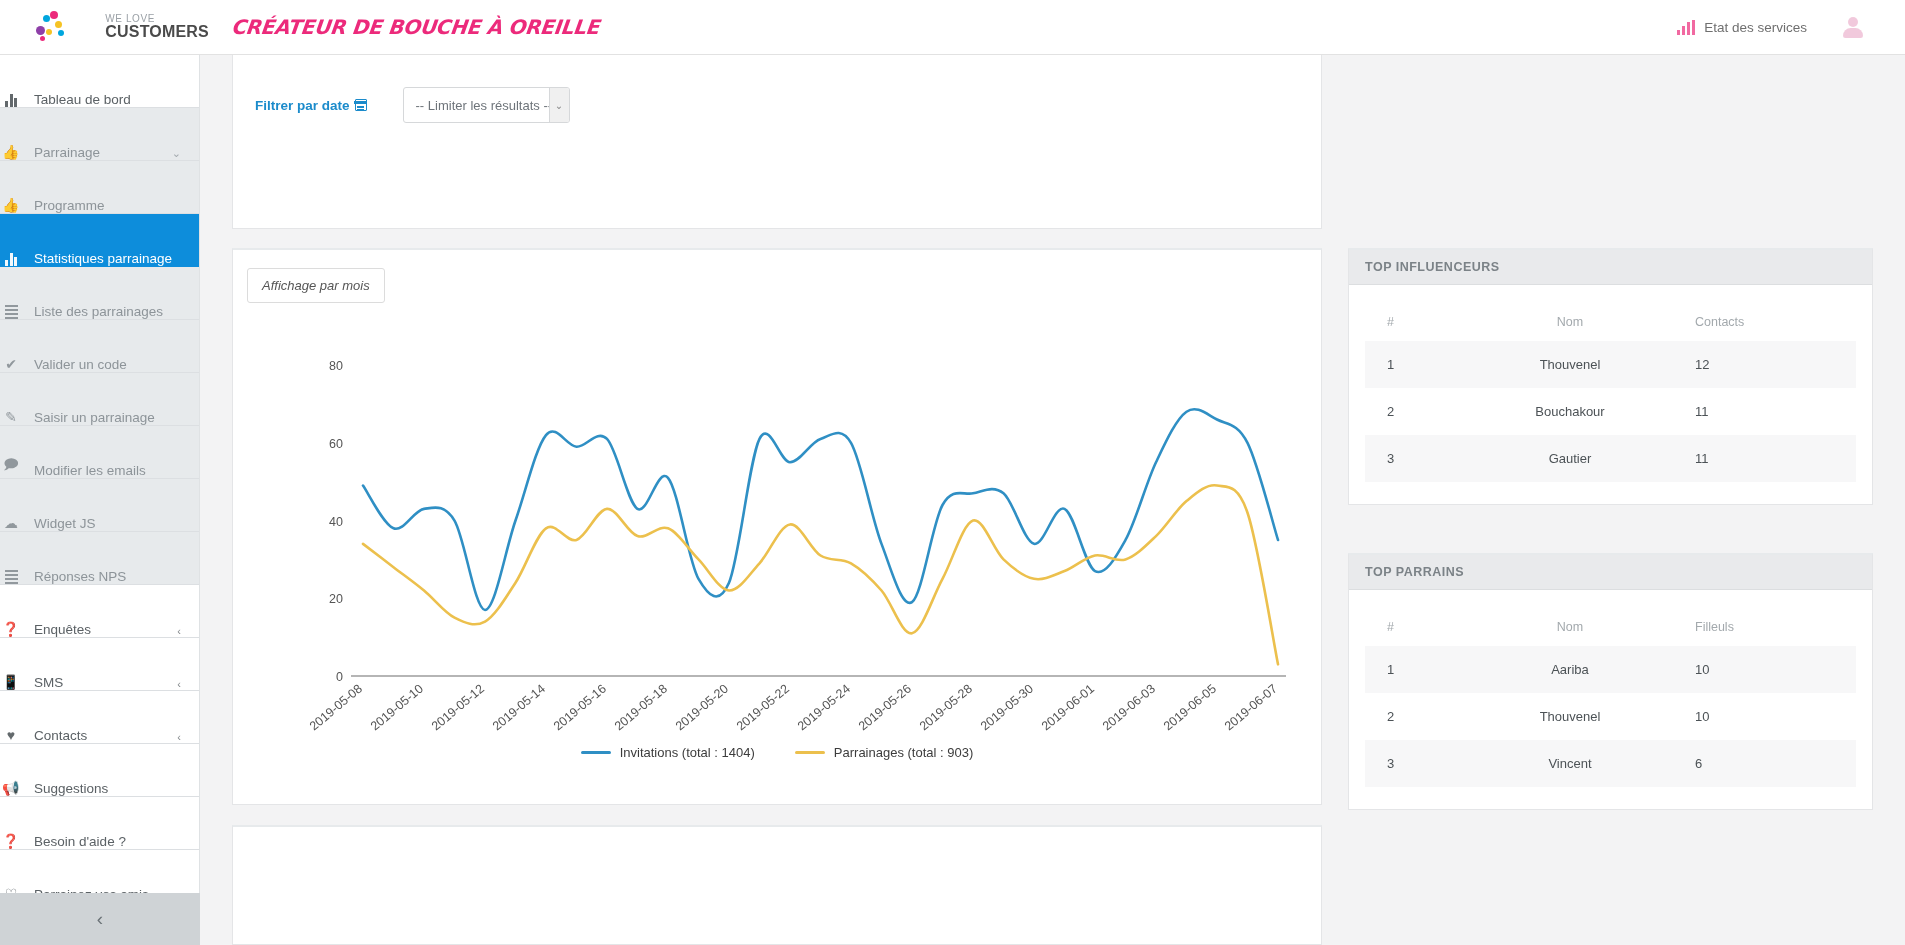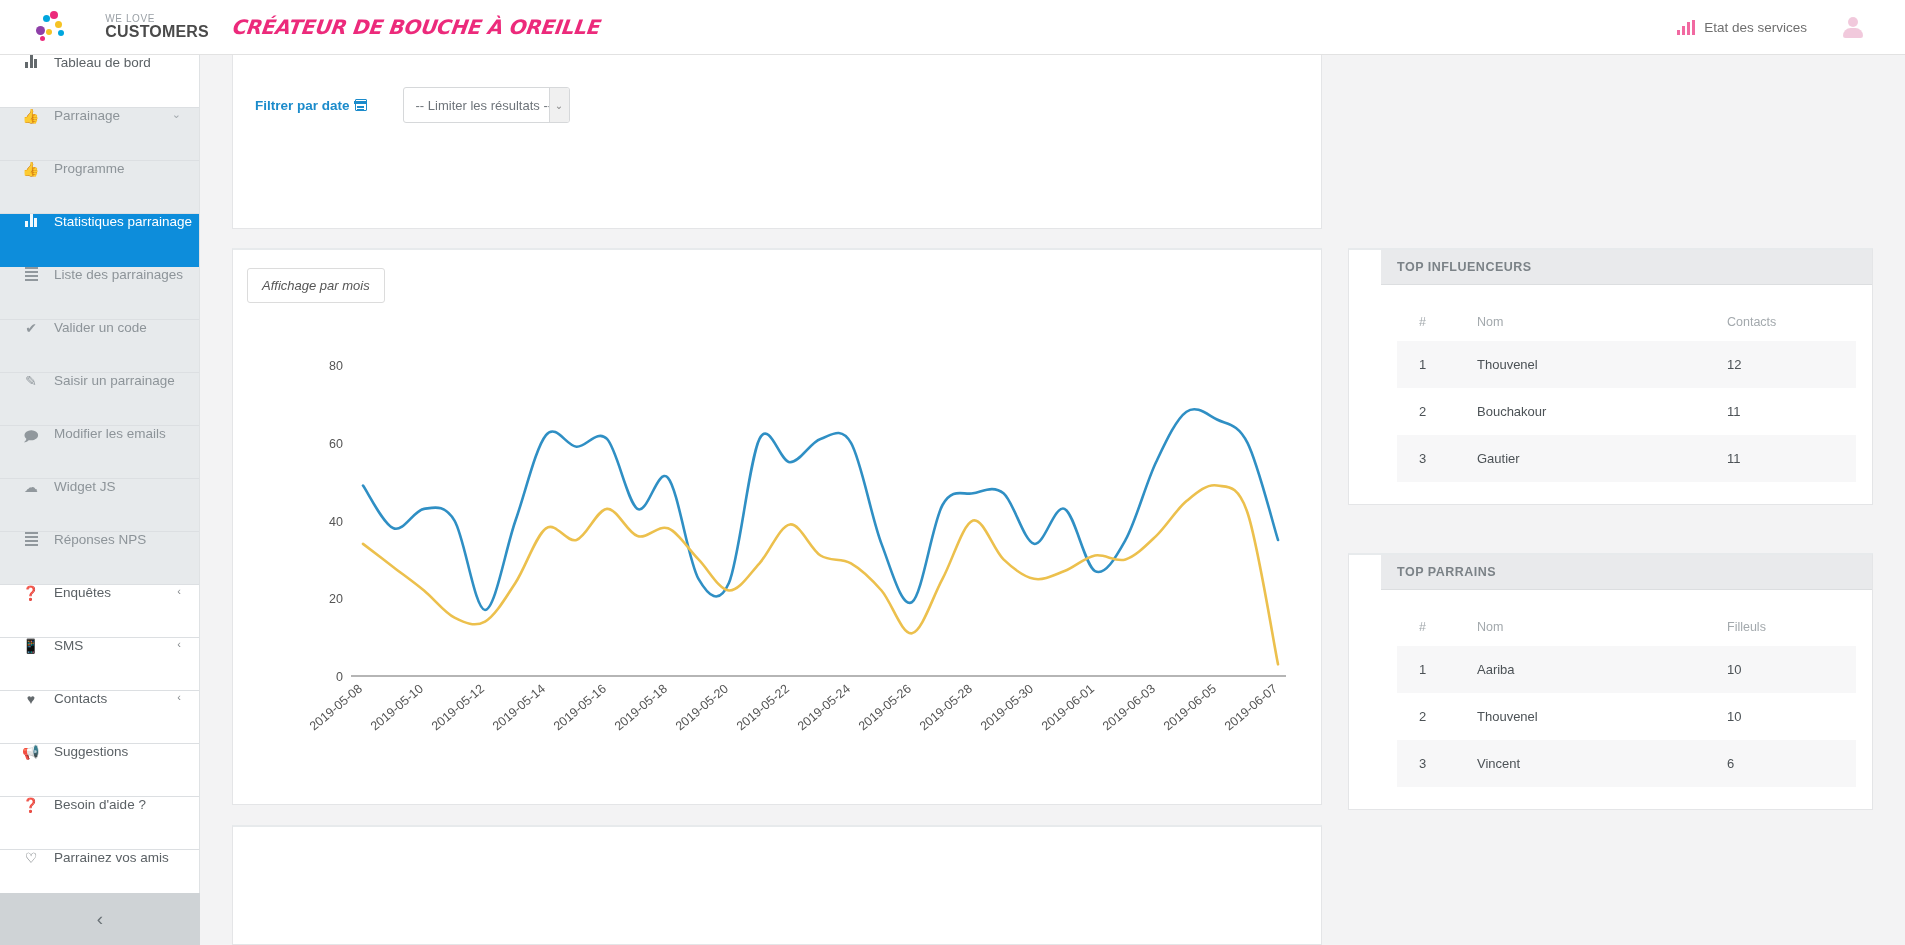--- a/index.html
+++ b/index.html
@@ -71,22 +71,22 @@
   
   .sidebar {
     position: absolute; top: 55px; left: 0;
     width: 200px; height: 890px;
     background: #e7eaec;
     border-right: 1px solid #dfe2e4;
     z-index: 20;
   }
   .nav-item {
     position: relative;
-    display: flex; align-items: flex-start;
-    height: 53px; padding-left: 20px;
+    display: flex; align-items: flex-end;
+    height: 53px; padding-left: 0;
     border-bottom: 1px solid #dcdfe2;
     color: #8d9499; font-size: 13.5px;
     cursor: pointer; user-select: none;
     background: #e7eaec;
   }
   .nav-item.white { background: #ffffff; color: #5b6165; }
   .nav-item.active { background: #0d8ddb; color: #ffffff; border-bottom-color: #0d8ddb; }
   .nav-item .nav-ico {
     width: 22px; margin-right: 12px;
     display: flex; align-items: center; justify-content: center;
@@ -186,33 +186,33 @@
   .legend {
     position: absolute; left: 0; right: 0; bottom: 6px;
     display: flex; justify-content: center; gap: 40px;
     font-size: 13px; color: #3c3c3c;
   }
   .legend .li { display: flex; align-items: center; gap: 9px; cursor: pointer; }
   .legend .swatch { width: 30px; height: 3px; border-radius: 2px; display:block; }
 
   
   .rcol { position: absolute; left: 1148px; top: 193px; width: 525px; }
-  .rpanel { margin-bottom: 48px; padding-left: 32px; }
+  .rpanel { margin-bottom: 48px; }
   .rtable { width: 100%; border-collapse: collapse; }
   .rtable thead th {
     font-size: 12.5px; font-weight: normal; color: #a3a9ad;
     text-align: left; padding: 30px 0 12px 0; border: none;
   }
   .rtable tbody td {
     font-size: 13px; color: #4c5256;
     padding: 16px 0; border: none;
   }
   .rtable tbody tr.odd td { background: #f7f7f8; }
   .rtable .c-rank { width: 80px; padding-left: 22px !important; }
-  .rtable .c-name { width: 250px; }
+  .rtable .c-name { width: 250px; text-align: center; }
   .rtable .c-val  { }
   .rtable-wrap { padding: 0 16px 22px 16px; }
 
   
   .bottom-peek {
     position: absolute; left: 32px; top: 770px;
     width: 1090px; height: 120px;
     background: #fff; border: 1px solid #e4e5e7;
     border-top: 2px solid #e7eaec;
   }
@@ -397,20 +397,30 @@
             <text x="740" y="374" class="tick-lbl" transform="rotate(-40 740 374)" text-anchor="end">2019-05-28</text>
             <text x="801" y="374" class="tick-lbl" transform="rotate(-40 801 374)" text-anchor="end">2019-05-30</text>
             <text x="862" y="374" class="tick-lbl" transform="rotate(-40 862 374)" text-anchor="end">2019-06-01</text>
             <text x="923" y="374" class="tick-lbl" transform="rotate(-40 923 374)" text-anchor="end">2019-06-03</text>
             <text x="984" y="374" class="tick-lbl" transform="rotate(-40 984 374)" text-anchor="end">2019-06-05</text>
             <text x="1045" y="374" class="tick-lbl" transform="rotate(-40 1045 374)" text-anchor="end">2019-06-07</text>
             <path d="M130.00,169.57 C135.08,176.69 150.33,208.43 160.50,212.32 C170.67,216.20 180.83,194.18 191.00,192.89 C201.17,191.59 211.33,187.70 221.50,204.55 C231.67,221.39 241.83,293.93 252.00,293.93 C262.17,293.93 272.33,233.69 282.50,204.55 C292.67,175.40 302.83,131.35 313.00,119.05 C323.17,106.74 333.33,130.06 343.50,130.70 C353.67,131.35 363.83,112.57 374.00,122.93 C384.17,133.30 394.33,186.41 404.50,192.89 C414.67,199.36 424.83,150.14 435.00,161.80 C445.17,173.45 455.33,245.35 465.50,262.84 C475.67,280.33 485.83,290.05 496.00,266.73 C506.17,243.41 516.33,143.01 526.50,122.93 C536.67,102.85 546.83,146.25 557.00,146.25 C567.17,146.25 577.33,126.17 587.50,122.93 C597.67,119.69 607.83,109.33 618.00,126.82 C628.17,144.31 638.33,201.31 648.50,227.86 C658.67,254.42 668.83,292.64 679.00,286.16 C689.17,279.68 699.33,207.14 709.50,189.00 C719.67,170.86 729.83,179.28 740.00,177.34 C750.17,175.40 760.33,168.92 770.50,177.34 C780.67,185.76 790.83,225.27 801.00,227.86 C811.17,230.45 821.33,188.35 831.50,192.89 C841.67,197.42 851.83,249.89 862.00,255.07 C872.17,260.25 882.33,242.11 892.50,223.98 C902.67,205.84 912.83,167.63 923.00,146.25 C933.17,124.88 943.33,102.85 953.50,95.73 C963.67,88.60 973.83,98.32 984.00,103.50 C994.17,108.68 1004.33,106.74 1014.50,126.82 C1024.67,146.90 1039.92,207.78 1045.00,223.98" fill="none" stroke="#2f8fc4" stroke-width="2.6" stroke-linecap="round" stroke-linejoin="round"></path>
             <path d="M130.00,227.86 C135.08,231.75 150.33,243.41 160.50,251.18 C170.67,258.95 180.83,266.08 191.00,274.50 C201.17,282.92 211.33,296.52 221.50,301.70 C231.67,306.89 241.83,311.42 252.00,305.59 C262.17,299.76 272.33,282.27 282.50,266.73 C292.67,251.18 302.83,219.44 313.00,212.32 C323.17,205.19 333.33,227.22 343.50,223.98 C353.67,220.74 363.83,193.53 374.00,192.89 C384.17,192.24 394.33,216.85 404.50,220.09 C414.67,223.33 424.83,208.43 435.00,212.32 C445.17,216.20 455.33,233.05 465.50,243.41 C475.67,253.77 485.83,273.85 496.00,274.50 C506.17,275.15 516.33,258.31 526.50,247.30 C536.67,236.28 546.83,209.73 557.00,208.43 C567.17,207.14 577.33,233.05 587.50,239.52 C597.67,246.00 607.83,241.47 618.00,247.30 C628.17,253.13 638.33,262.84 648.50,274.50 C658.67,286.16 668.83,319.19 679.00,317.25 C689.17,315.31 699.33,281.63 709.50,262.84 C719.67,244.06 729.83,207.78 740.00,204.55 C750.17,201.31 760.33,233.69 770.50,243.41 C780.67,253.13 790.83,260.90 801.00,262.84 C811.17,264.78 821.33,258.95 831.50,255.07 C841.67,251.18 851.83,241.47 862.00,239.52 C872.17,237.58 882.33,246.65 892.50,243.41 C902.67,240.17 912.83,229.81 923.00,220.09 C933.17,210.38 943.33,193.53 953.50,185.11 C963.67,176.69 973.83,167.63 984.00,169.57 C994.17,171.51 1004.33,166.98 1014.50,196.77 C1024.67,226.57 1039.92,323.08 1045.00,348.34" fill="none" stroke="#ecc04d" stroke-width="2.6" stroke-linecap="round" stroke-linejoin="round"></path>
           </svg>
       </div>
+      <div class="legend" id="chart-legend">
+          <div class="li">
+            <span class="swatch" style="background: rgb(47, 143, 196);"></span>
+            <span>Invitations (total : 1404)</span>
+          </div>
+          <div class="li">
+            <span class="swatch" style="background: rgb(236, 192, 77);"></span>
+            <span>Parrainages (total : 903)</span>
+          </div>
+        </div>
     </div>
   </div>
 
   <div class="bottom-peek"></div>
 
   <div class="rcol">
 
     <div class="panel rpanel">
       <div class="panel-head">TOP INFLUENCEURS</div>
       <div class="rtable-wrap">

